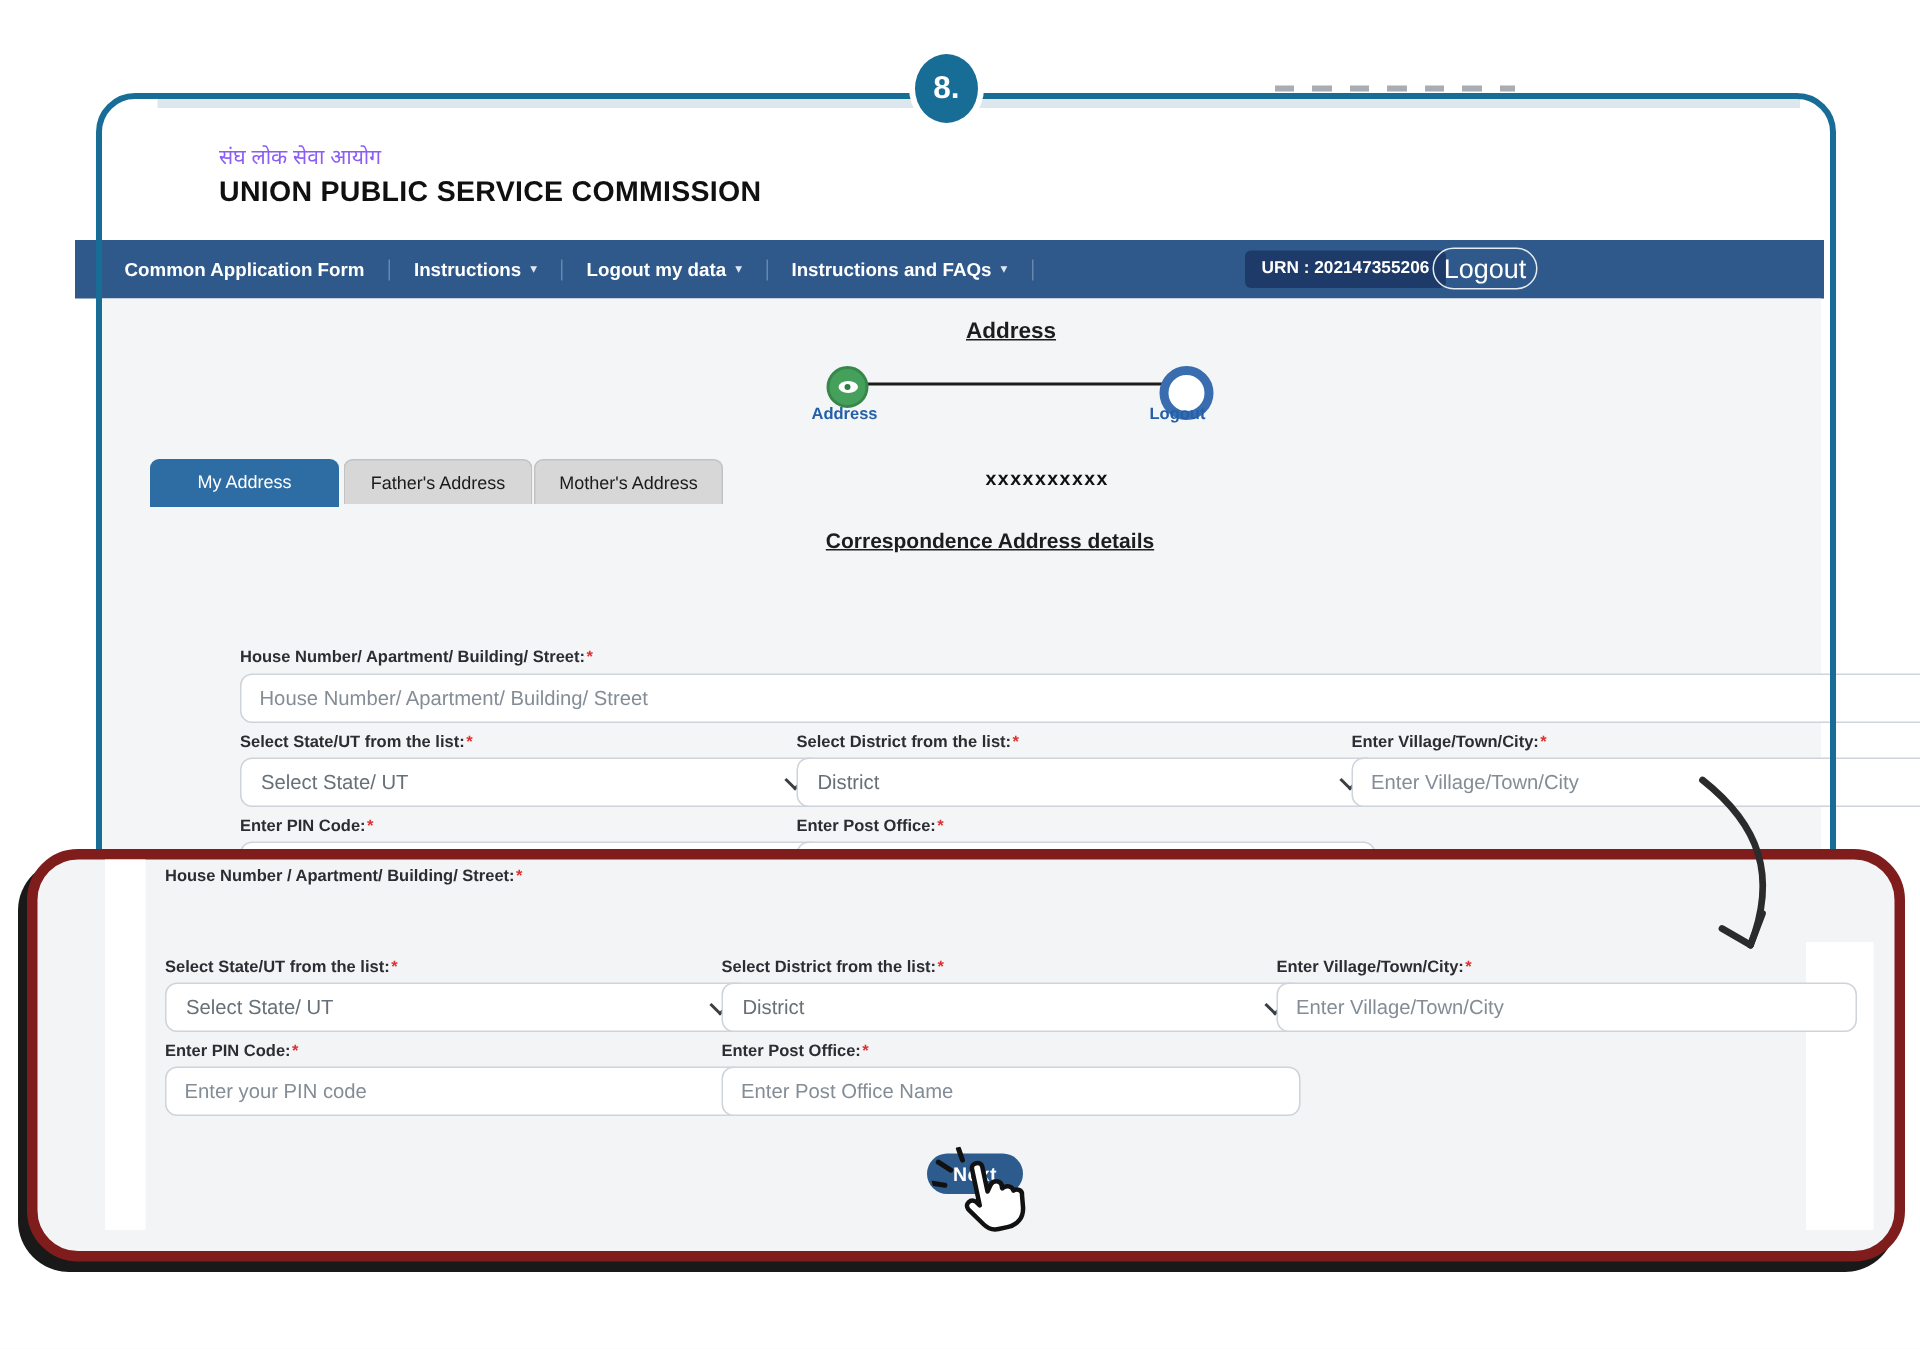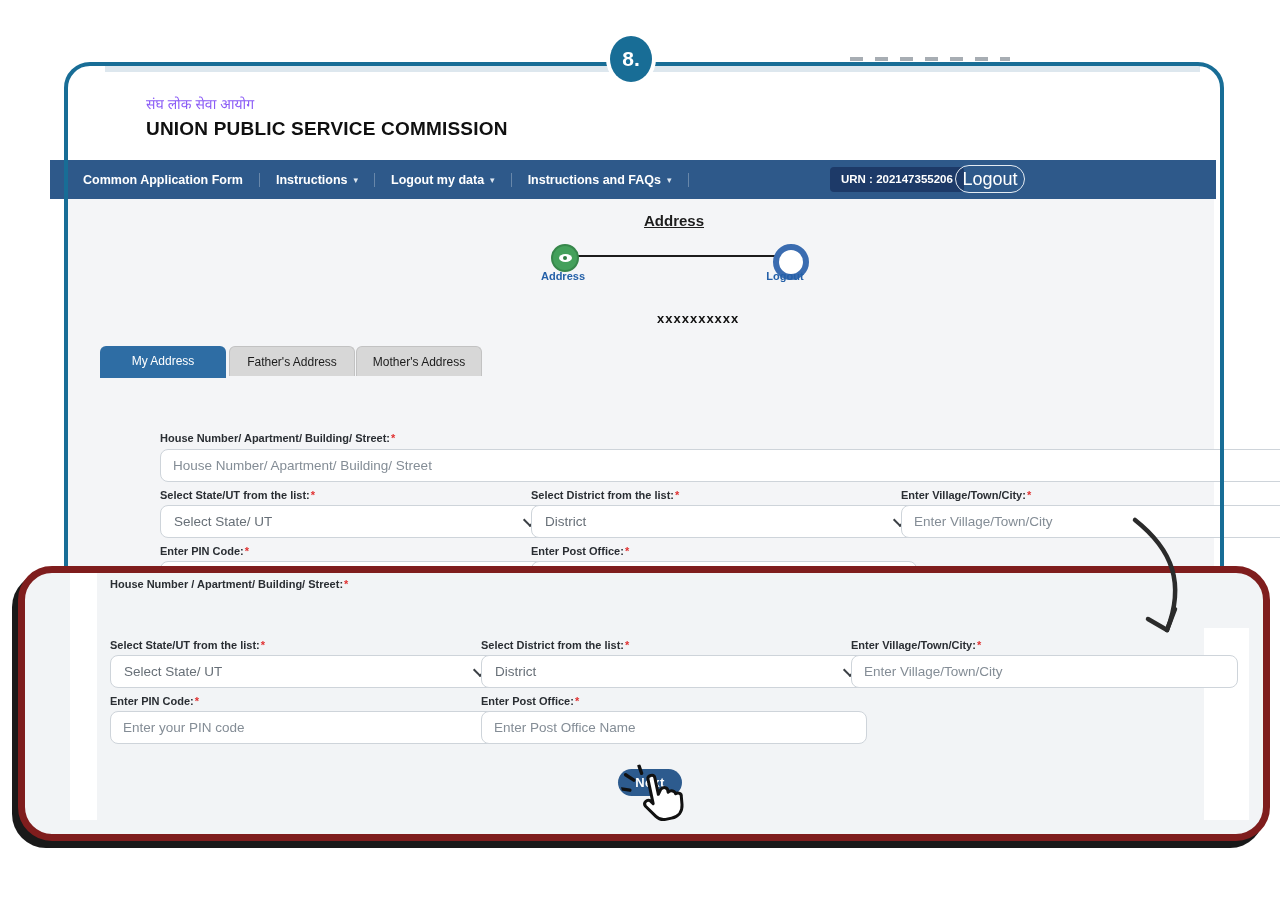--- a/index.html
+++ b/index.html
@@ -27,21 +27,21 @@
   #content{position:absolute;left:14px;top:144px;width:1150px;height:601px;background:#f4f5f7;}
 
   .page-title{position:absolute;left:510px;top:13px;width:200px;text-align:center;font-size:15px;font-weight:bold;color:#1d1d1d;text-decoration:underline;}
   .step-line{position:absolute;left:500px;top:56px;width:220px;height:2px;background:#1c1c1c;}
   .step-circle-green{position:absolute;left:487px;top:45px;width:24px;height:24px;border-radius:50%;background:#44a05b;border:2px solid #37874b;display:flex;align-items:center;justify-content:center;}
   .eye{width:13px;height:8px;background:#ffffff;border-radius:50%;display:flex;align-items:center;justify-content:center;}
   .eye-pupil{width:4px;height:4px;border-radius:50%;background:#2f7d41;}
   .step-circle-blue{position:absolute;left:709px;top:45px;width:24px;height:24px;border-radius:50%;background:#ffffff;border:6px solid #3a6cb0;}
   .step-label{position:absolute;top:71px;width:90px;text-align:center;font-size:11px;font-weight:bold;color:#2460a8;}
 
-  .tab{position:absolute;top:107px;height:29px;display:flex;align-items:center;justify-content:center;font-size:12px;border-radius:6px 6px 0 0;cursor:pointer;margin-top:40px;}
+  .tab{position:absolute;top:107px;height:29px;display:flex;align-items:center;justify-content:center;font-size:12px;border-radius:6px 6px 0 0;cursor:pointer;}
   .tab-active{background:#2e6da4;color:#ffffff;border-bottom:3px solid #2e6da4;}
   .tab-idle{background:#d7d7d7;color:#1b1b1b;border:1px solid #c2c2c2;border-bottom:none;}
   .masked-text{position:absolute;left:593px;top:112px;font-size:13px;font-weight:bold;color:#111;letter-spacing:1px;}
 
   .section-heading{position:absolute;left:446px;top:153px;width:300px;text-align:center;font-size:14px;font-weight:bold;color:#1d1d1d;text-decoration:underline;}
 
   .field-label{position:absolute;font-size:11px;font-weight:bold;color:#2a2e33;white-space:nowrap;}
   .req{color:#e03131;margin-left:1px;}
   .tin{position:absolute;height:31px;border:1px solid #ced4da;border-radius:8px;background:#fff;padding:0 12px;font-size:13.5px;color:#333;font-family:"Liberation Sans","DejaVu Sans",sans-serif;}
   .tin::placeholder{color:#848d96;}
@@ -110,20 +110,21 @@
     </div>
     <div class="step-circle-blue"></div>
     <div class="step-label" style="left:454px;">Address</div>
     <div class="step-label" style="left:676px;">Logout</div>
 
     <div class="tab tab-active" style="left:36px;width:126px;">My Address</div>
     <div class="tab tab-idle" style="left:165px;width:124px;">Father's Address</div>
     <div class="tab tab-idle" style="left:292px;width:124px;">Mother's Address</div>
     <div class="masked-text">xxxxxxxxxx</div>
 
+    <div class="section-heading">Correspondence Address details</div>
 
     <div class="field-label" style="left:96px;top:233px;">
       <span>House Number/ Apartment/ Building/ Street:</span><span class="req">*</span>
     </div>
     <input class="tin" style="left: 96px; top: 250px; width: 1102px;" placeholder="House Number/ Apartment/ Building/ Street">
 
     <div class="field-label" style="left:96px;top:290px;">
       <span>Select State/UT from the list:</span><span class="req">*</span>
     </div>
     <div class="field-label" style="left:467px;top:290px;">

